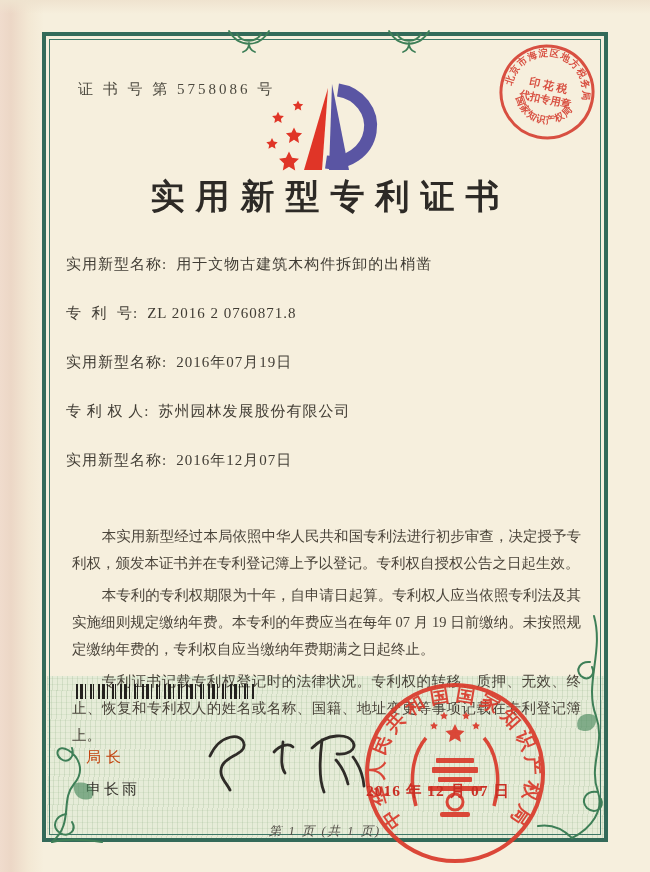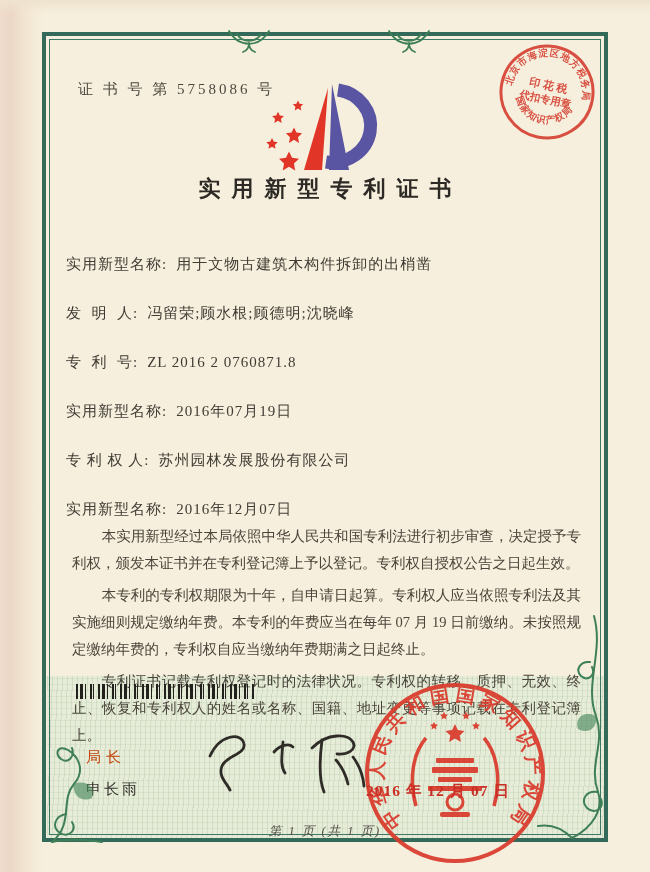--- a/index.html
+++ b/index.html
@@ -34,21 +34,21 @@
     content:"";position:absolute;inset:3px;border:1px solid #3d7767;
   }
   .cert-no{
     position:absolute;left:78px;top:80px;
     font-size:15px;letter-spacing:3px;color:#4c493f;
   }
   .logo{position:absolute;left:252px;top:78px;}
   .tax-stamp{position:absolute;left:497px;top:42px;transform:rotate(12deg);opacity:.88;}
   .title{
     position:absolute;left:42px;top:174px;width:566px;text-align:center;
-    font-size:22px;font-weight:bold;letter-spacing:11px;text-indent:11px;color:#2d2a26;font-family:Liberation Mono, monospace;
+    font-size:34px;font-weight:bold;letter-spacing:11px;text-indent:11px;color:#2d2a26;font-family:Liberation Mono, monospace;
   }
   .fields{position:absolute;left:66px;top:251px;width:510px;text-align:center;}
   .field-row{display:flex;line-height:27px;margin-bottom:22px;font-size:15px;color:#403c34;}
   .field-label{white-space:pre;letter-spacing:1px;}
   .field-value{margin-left:9px;letter-spacing:1px;font-family:Liberation Serif, serif;}
   .body-text{
     position:absolute;left:66px;top:517px;width:521px;
     font-size:14.5px;line-height:1.84;color:#4a443a;text-align:justify;
   }
   .body-text p{margin:6px;text-indent:2.05em;}
@@ -128,24 +128,20 @@
   <text x="50" y="47" font-size="11" fill="#d43a2c" font-weight="bold" text-anchor="middle">印 花 税</text>
   <text x="50" y="61" font-size="10.5" fill="#d43a2c" font-weight="bold" text-anchor="middle">代扣专用章</text>
 </svg>
 
 <div class="title">实用新型专利证书</div>
 
 <div class="fields">
   <div class="field-row">
     <span class="field-label">实用新型名称:</span>
     <span class="field-value">用于文物古建筑木构件拆卸的出梢凿</span>
-  </div>
-  <div class="field-row">
-    <span class="field-label">发  明  人:</span>
-    <span class="field-value">冯留荣;顾水根;顾德明;沈晓峰</span>
   </div>
   <div class="field-row">
     <span class="field-label">专  利  号:</span>
     <span class="field-value">ZL 2016 2 0760871.8</span>
   </div>
   <div class="field-row">
     <span class="field-label">实用新型名称:</span>
     <span class="field-value">2016年07月19日</span>
   </div>
   <div class="field-row">

